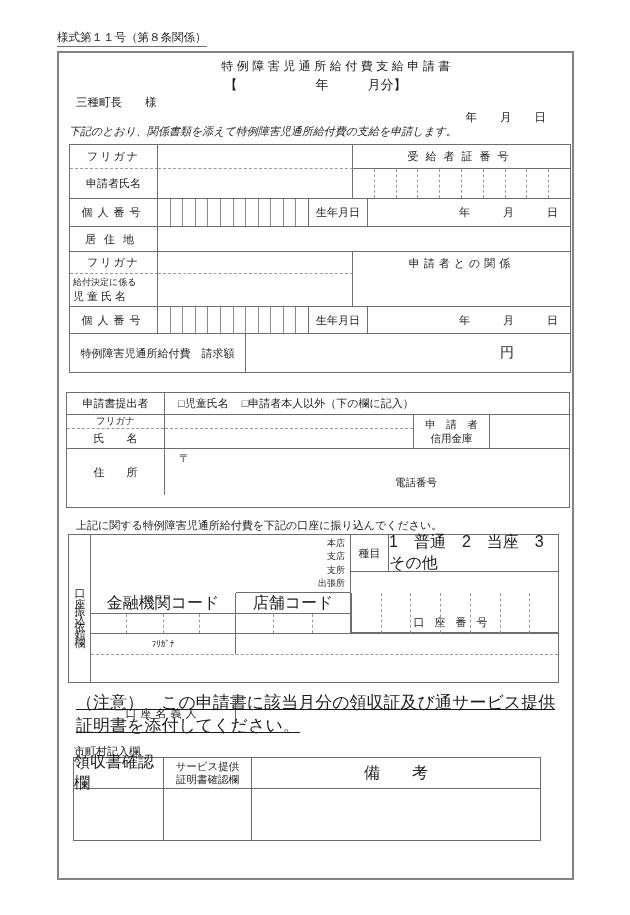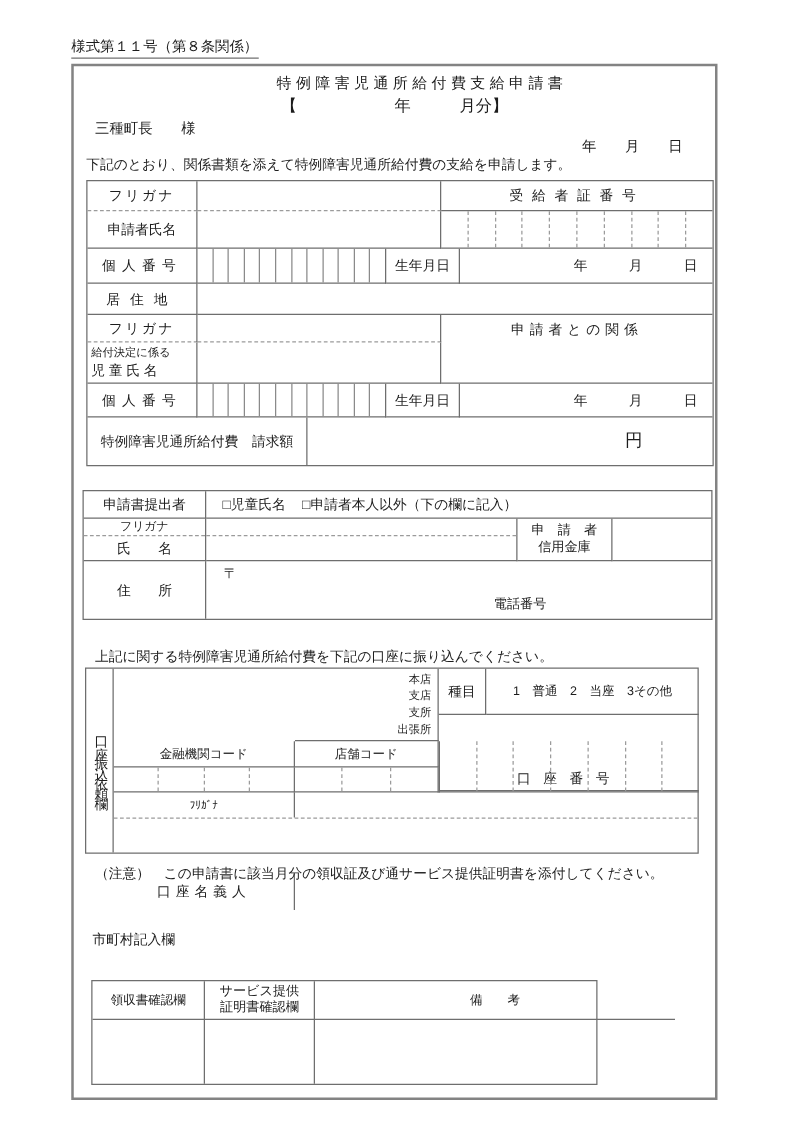--- a/index.html
+++ b/index.html
@@ -16,77 +16,77 @@
     color:var(--ink);font-size:11px;overflow:hidden;
   }
   .abs{position:absolute;}
   
   .form-number{left:57px;top:30px;font-size:11.5px;border-bottom:1px solid #707070;padding-bottom:1px;}
   .outer-box{left:57px;top:51px;width:517px;height:829px;border:2px solid #838383;}
   .title{top:5px;width:100%;text-align:center;font-size:12px;letter-spacing:3.5px;padding-left:44px;}
   .period{top:23px;width:100%;text-align:center;font-size:13px;}
   .addressee{left:17px;top:42px;font-size:11.5px;}
   .date-top{top:57px;width:100%;text-align:right;padding-right:26px;font-size:11.5px;}
-  .intro{left:10px;top:71px;font-size:11px;}
+  .intro{left:10px;top:71px;font-size:11px;font-style:italic;}
   
   .tbl{border:1px solid var(--bc);background:#fff;}
   .c{display:flex;align-items:center;justify-content:center;position:relative;}
   .br{border-right:1px solid var(--bc);}
   .bb{border-bottom:1px solid var(--bc);}
   .dbb{border-bottom:1px dashed var(--dc);}
   .ls2{letter-spacing:2px;}
   .ls3{letter-spacing:3px;}
   .ls4{letter-spacing:4px;}
   .ls5{letter-spacing:5px;}
   .ls7{letter-spacing:7px;}
   .ls8{letter-spacing:8px;text-align:center;}
   .ls10{letter-spacing:10px;}
   .f9{font-size:9px;}
   .f10{font-size:10px;}
-  .f105{font-size:10px;}
+  .f105{font-size:16px;}
   
   .t1{left:10px;top:91px;width:502px;height:229px;display:grid;
       grid-template-columns:88px 88px 63px 44px 15px 202px;
       grid-template-rows:24px 30px 28px 25px 22px 33px 27px 38px;}
   .dcells{display:flex;align-items:stretch;}
   .dcells span{flex:1;border-right:1px dashed var(--dc);}
   .dcells span:last-child{border-right:none;}
   .bcells{display:flex;align-items:stretch;}
   .bcells span{flex:1;border-right:1px solid #8a8a8a;}
   .bcells span:last-child{border-right:none;}
   .date-cell{justify-content:flex-end;padding-right:12px;}
   .child-lbl{flex-direction:column;align-items:flex-start;justify-content:center;padding-left:3px;}
   .rel-cell{align-items:flex-start;padding-top:4px;}
   .claim-val{justify-content:flex-end;padding-right:56px;font-size:14px;}
   
-  .t2{left:7px;top:339px;width:504px;height:104px;display:grid;
+  .t2{left:7px;top:339px;width:504px;height:116px;display:grid;
       grid-template-columns:98px 249px 76px 79px;
       grid-template-rows:22px 34px 46px;}
   .chk-row{justify-content:flex-start;padding-left:13px;gap:13px;}
   .split{flex-direction:column;align-items:stretch;justify-content:stretch;}
   .split .top{height:14px;border-bottom:1px dashed var(--dc);display:flex;align-items:center;justify-content:center;font-size:9.5px;}
   .split .bot{flex:1;display:flex;align-items:center;justify-content:center;}
   .two-line{flex-direction:column;line-height:1.25;font-size:10.5px;}
   .addr-val{display:block;}
   .postal{position:absolute;left:14px;top:2px;}
   .phone{position:absolute;left:230px;bottom:5px;font-size:10.5px;}
   
   .bank-intro{left:17px;top:465px;}
   .t3{left:9px;top:481px;width:491px;height:149px;display:flex;}
   .vcol{width:22px;border-right:1px solid var(--bc);display:flex;align-items:center;justify-content:center;}
   .vtext{writing-mode:vertical-rl;letter-spacing:8px;font-size:11px;}
   .t3main{position:relative;flex:1;}
   .t3main .abs{position:absolute;}
   .names{display:flex;flex-direction:column;align-items:flex-end;justify-content:center;
          padding-right:5px;font-size:9px;line-height:13.5px;}
   .acct-cells,.code-cells{display:flex;align-items:stretch;}
-  .note{left:17px;top:638px;font-size:11px;}
+  .note{left:17px;top:638px;font-size:17px;text-decoration:underline;}
   
   .muni-label{left:15px;top:691px;}
-  .t4{left:14px;top:731px;width:405px;height:84px;display:grid;
+  .t4{left:14px;top:704px;width:468px;height:84px;display:grid;
       grid-template-columns:90px 88px 288px;
       grid-template-rows:31px 51px;}
 </style>
 </head>
 <body>
 
 <div class="page">
 
   <div class="abs form-number">様式第１１号（第８条関係）</div>
 

